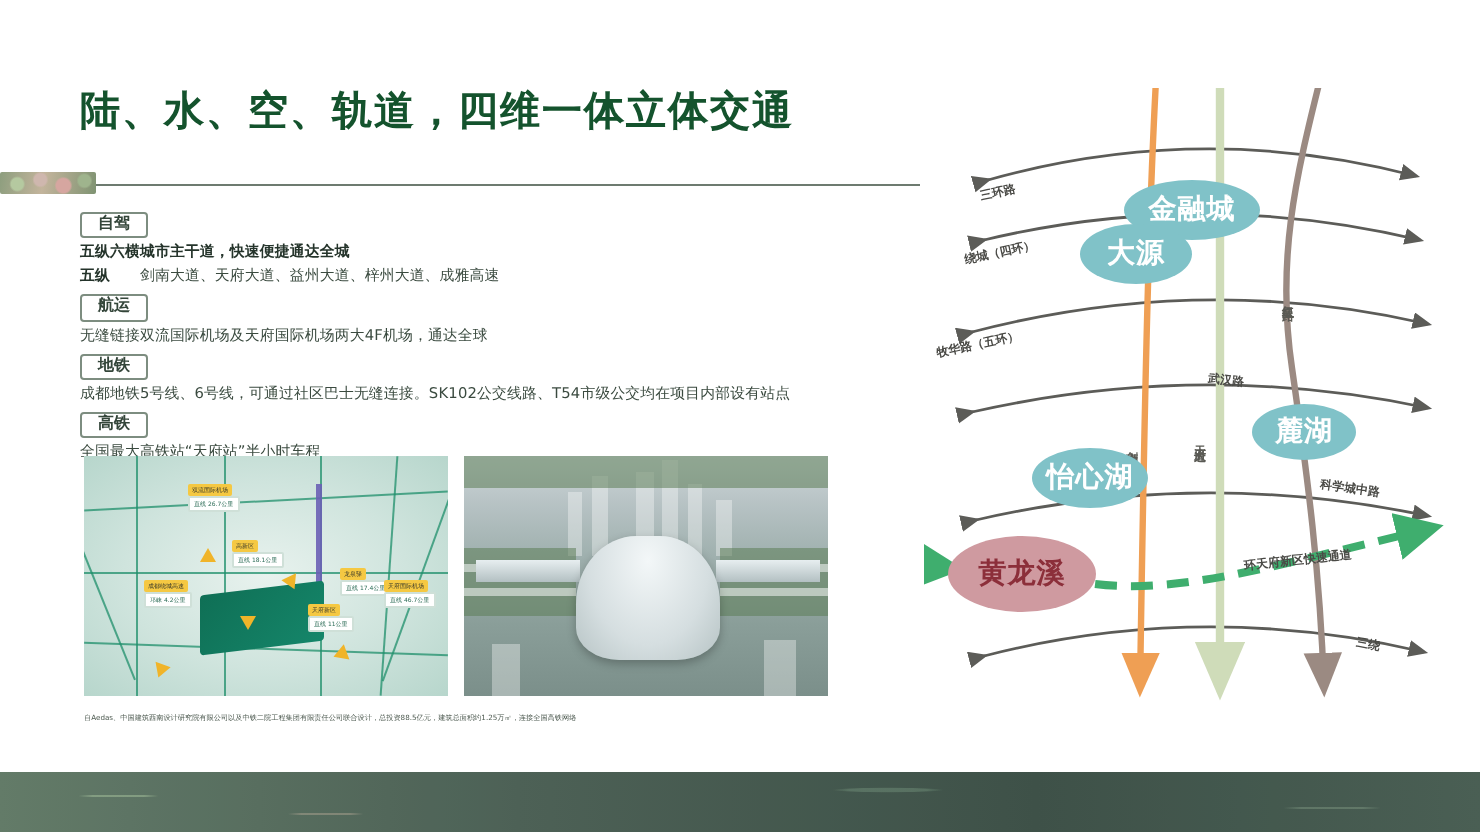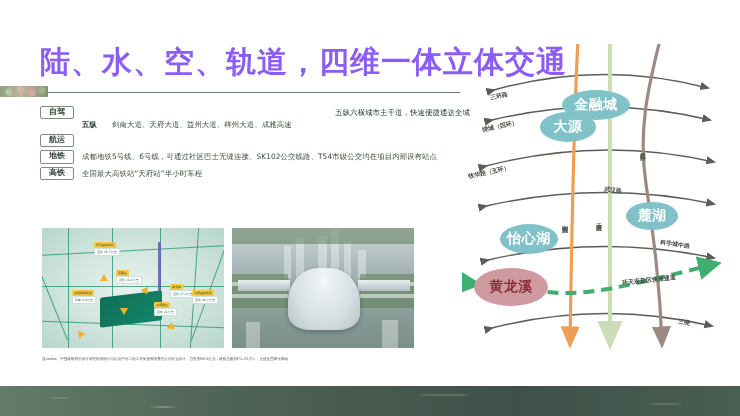--- a/index.html
+++ b/index.html
@@ -12,23 +12,23 @@
   #slide {
     position: relative;
     width: 740px; height: 416px;
     background: #ffffff;
   }
 
   
   .title {
     position: absolute;
     left: 40px; top: 42px;
-    font-size: 30px;
+    font-size: 20px;
     font-weight: 700;
-    color: #8b5cf6;
+    color: #14532d;
     letter-spacing: 1px;
     white-space: nowrap;
   }
   .divider {
     position: absolute;
     left: 40px; top: 92px;
     width: 420px; height: 1px;
     background: #6d7b70;
   }
   .deco-strip {
@@ -47,20 +47,21 @@
   
   .info {
     position: absolute;
     left: 40px; top: 106px;
     width: 430px;
   }
   .info-row {
     display: flex;
     align-items: flex-start;
     margin-bottom: 3px;
+    flex-direction: column;
   }
   .tag {
     flex: 0 0 auto;
     width: 34px;
     border: 1px solid #7d8d80;
     border-radius: 2px;
     text-align: center;
     font-size: 8px;
     font-weight: 700;
     color: #34463a;
@@ -74,21 +75,21 @@
     color: #3a4a3f;
     line-height: 12px;
     white-space: nowrap;
     letter-spacing: .1px;
   }
   .line.bold-lead b {
     font-weight: 700;
     color: #24332a;
     margin-right: 15px;
   }
-  .line.head { font-weight: 400; color: #25342b; text-align: right; }
+  .line.head { font-weight: 700; color: #25342b; }
 
   
   .photo {
     position: absolute;
     border: 0;
     overflow: hidden;
   }
   #photo-map {
     left: 42px; top: 228px; width: 182px; height: 120px;
     background:
@@ -233,20 +234,23 @@
     <div class="info-row">
       <div class="tag">自驾</div>
       <div class="rowtext">
         <div class="line head">五纵六横城市主干道，快速便捷通达全城</div>
         <div class="line bold-lead"><b>五纵</b><span>剑南大道、天府大道、益州大道、梓州大道、成雅高速</span></div>
       </div>
     </div>
 
     <div class="info-row">
       <div class="tag">航运</div>
+      <div class="rowtext">
+        <div class="line">无缝链接双流国际机场及天府国际机场两大4F机场，通达全球</div>
+      </div>
     </div>
 
     <div class="info-row">
       <div class="tag">地铁</div>
       <div class="rowtext">
         <div class="line">成都地铁5号线、6号线，可通过社区巴士无缝连接。SK102公交线路、T54市级公交均在项目内部设有站点</div>
       </div>
     </div>
 
     <div class="info-row">
@@ -356,20 +360,20 @@
     <div class="mlabel" style="left:198px; top:196px; transform:rotate(8deg)">科学城中路</div>
     <div class="mlabel" style="left:216px; top:274px; transform:rotate(10deg)">三绕</div>
     <div class="mlabel" style="left:160px; top:232px; transform:rotate(-6deg)">环天府新区快速通道</div>
 
     <div class="vlabel" style="left:98px; top:176px;">剑南大道</div>
     <div class="vlabel" style="left:132px; top:174px;">天府大道</div>
     <div class="vlabel" style="left:176px; top:104px;">红星路</div>
 
     <div class="ell teal" style="left:100px; top:46px; width:68px; height:30px;">金融城</div>
     <div class="ell teal" style="left:78px; top:68px; width:56px; height:30px;">大源</div>
-    <div class="ell teal" style="left:38px; top:180px; width:58px; height:30px;">怡心湖</div>
+    <div class="ell teal" style="left:54px; top:180px; width:58px; height:30px;">怡心湖</div>
     <div class="ell teal" style="left:164px; top:158px; width:52px; height:28px;">麓湖</div>
     <div class="ell pink" style="left:12px; top:224px; width:74px; height:38px;">黄龙溪</div>
   </div>
 
   <div class="wm-bar"></div>
 
 </div>
 
 </body></html>

